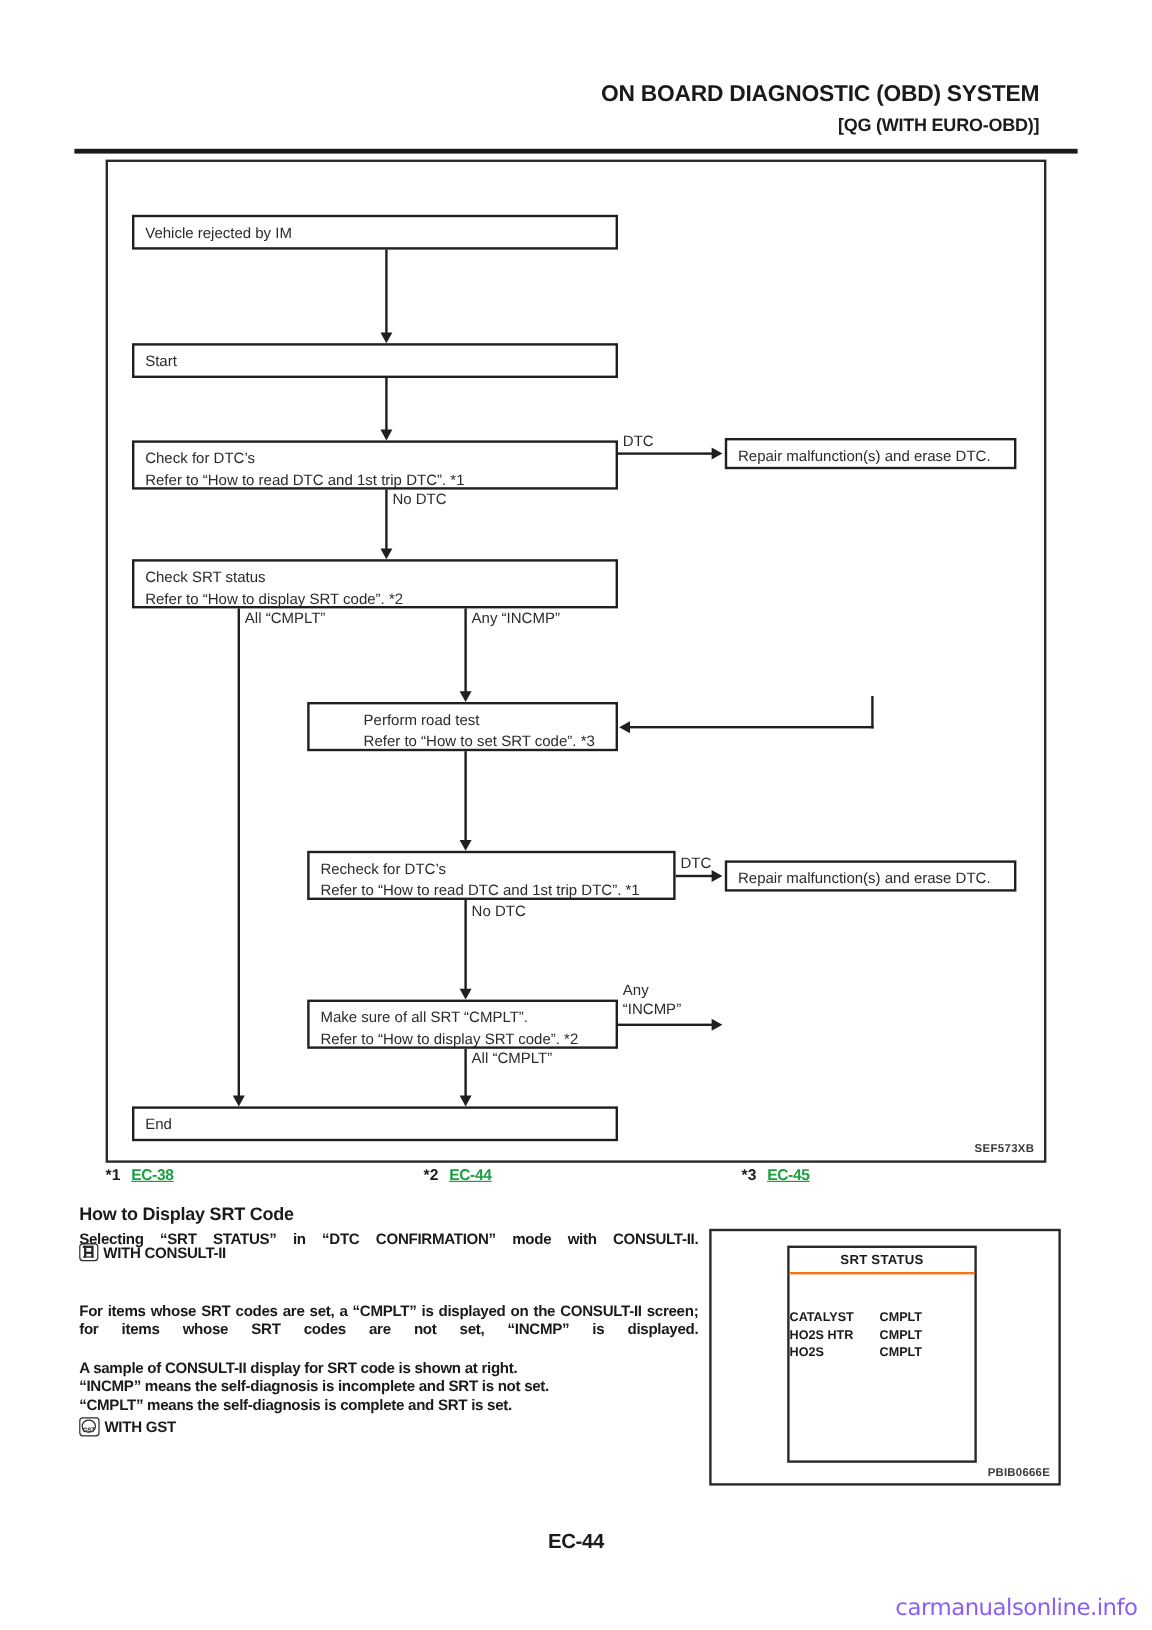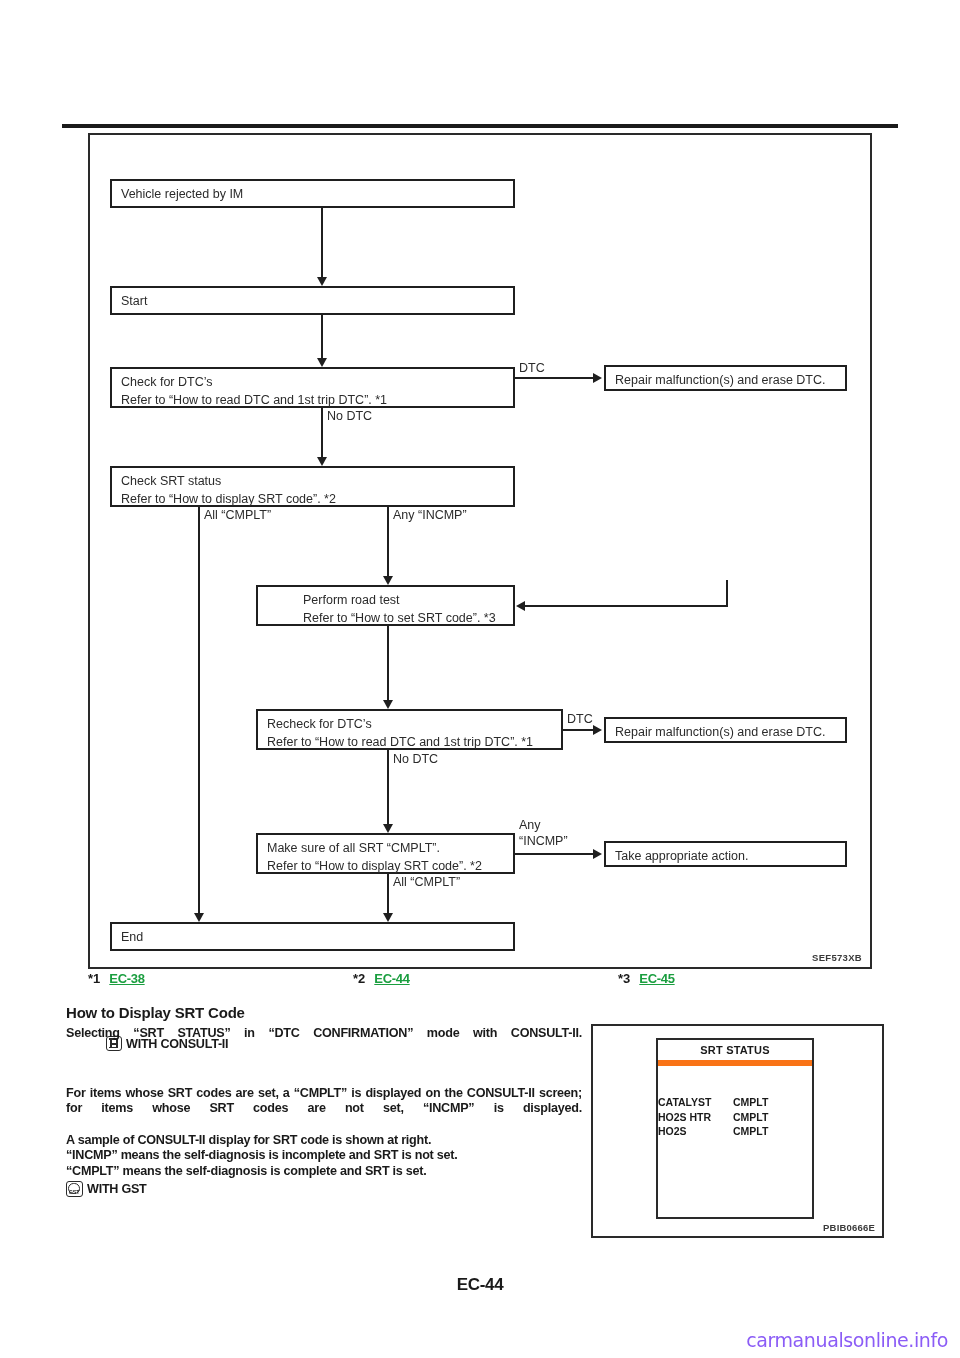--- a/index.html
+++ b/index.html
@@ -116,21 +116,21 @@
   
   .srt-frame{
     position:absolute;left:591px;top:1024px;width:293px;height:214px;
     border:2px solid #2a2a2a;background:#fff;box-sizing:border-box;
   }
   .srt-inner{
     position:absolute;left:63px;top:12px;width:158px;height:181px;
     border:2px solid #2a2a2a;background:#fff;box-sizing:border-box;
   }
   .srt-hdr{
-    height:20px;border-bottom:6px solid #f97316;
+    height:20px;border-bottom:2px solid #f97316;
     display:flex;align-items:center;justify-content:center;
     font-size:11px;font-weight:bold;color:#1a1a1a;letter-spacing:0.2px;
   }
   .srt-rows{padding:29px 0 0 0;}
   .srt-row{
     display:flex;font-size:10.5px;font-weight:bold;color:#1a1a1a;
     line-height:14.5px;padding-left:0;
   }
   .srt-row .nm{width:75px;}
   .srt-row .vl{width:55px;}
@@ -148,20 +148,24 @@
     position:absolute;right:12px;top:1329px;
     font-size:19px;color:#8b5cf6;letter-spacing:-0.4px;
     font-family:"DejaVu Sans", sans-serif;
   }
 </style>
 </head>
 <body>
 
 <div class="page">
 
+  <div class="hdr">
+    <div class="hdr-title">ON BOARD DIAGNOSTIC (OBD) SYSTEM</div>
+    <div class="hdr-sub">[QG (WITH EURO-OBD)]</div>
+  </div>
   <div class="hdr-rule"></div>
 
   <div class="fig">
 
     <div class="fbox" style="left:20px;top:44px;width:405px;height:29px;">
       <span class="ln">Vehicle rejected by IM</span>
     </div>
     <div class="vline" style="left:231px;top:73px;height:71px;"></div>
     <div class="arr-d" style="left:227px;top:142px;"></div>
 
@@ -231,23 +235,20 @@
 
     <div class="fbox" style="left:166px;top:698px;width:259px;height:41px;">
       <span class="ln">Make sure of all SRT “CMPLT”.</span>
       <span class="ln">Refer to “How to display SRT code”. *2</span>
     </div>
     <div class="hline" style="left:425px;top:718px;width:81px;"></div>
     <div class="arr-r" style="left:503px;top:714px;"></div>
     <div class="flab" style="left:429px;top:683px;">Any</div>
     <div class="flab" style="left:429px;top:699px;">“INCMP”</div>
 
-    <div class="fbox" style="left:514px;top:706px;width:243px;height:26px;">
-      <span class="ln">Take appropriate action.</span>
-    </div>
 
     <div class="vline" style="left:297px;top:739px;height:41px;"></div>
     <div class="arr-d" style="left:293px;top:778px;"></div>
     <div class="flab" style="left:303px;top:740px;">All “CMPLT”</div>
 
     <div class="fbox" style="left:20px;top:787px;width:405px;height:29px;">
       <span class="ln">End</span>
     </div>
 
     <div class="fig-id">SEF573XB</div>
@@ -260,21 +261,21 @@
     <div class="fn" style="left:265px;top:0px;">
       <span class="star">*2</span><a href="#">EC-44</a>
     </div>
     <div class="fn" style="left:530px;top:0px;">
       <span class="star">*3</span><a href="#">EC-45</a>
     </div>
   </div>
 
   <div class="sect-title">How to Display SRT Code</div>
 
-  <div class="btxt" style="top:1036px;margin-left:40px;">
+  <div class="btxt" style="top:1036px;">
     <span class="icon-badge">
       <span class="bar ic-top"></span>
       <span class="bar ic-h1"></span>
       <span class="bar ic-h2"></span>
       <span class="bar ic-h3"></span>
       <span class="bar ic-bot"></span>
     </span><span>WITH CONSULT-II</span>
   </div>
 
   <div class="btxt just" style="top:992px;margin-top:34px;">Selecting “SRT STATUS” in “DTC CONFIRMATION” mode with CONSULT-II.</div>

